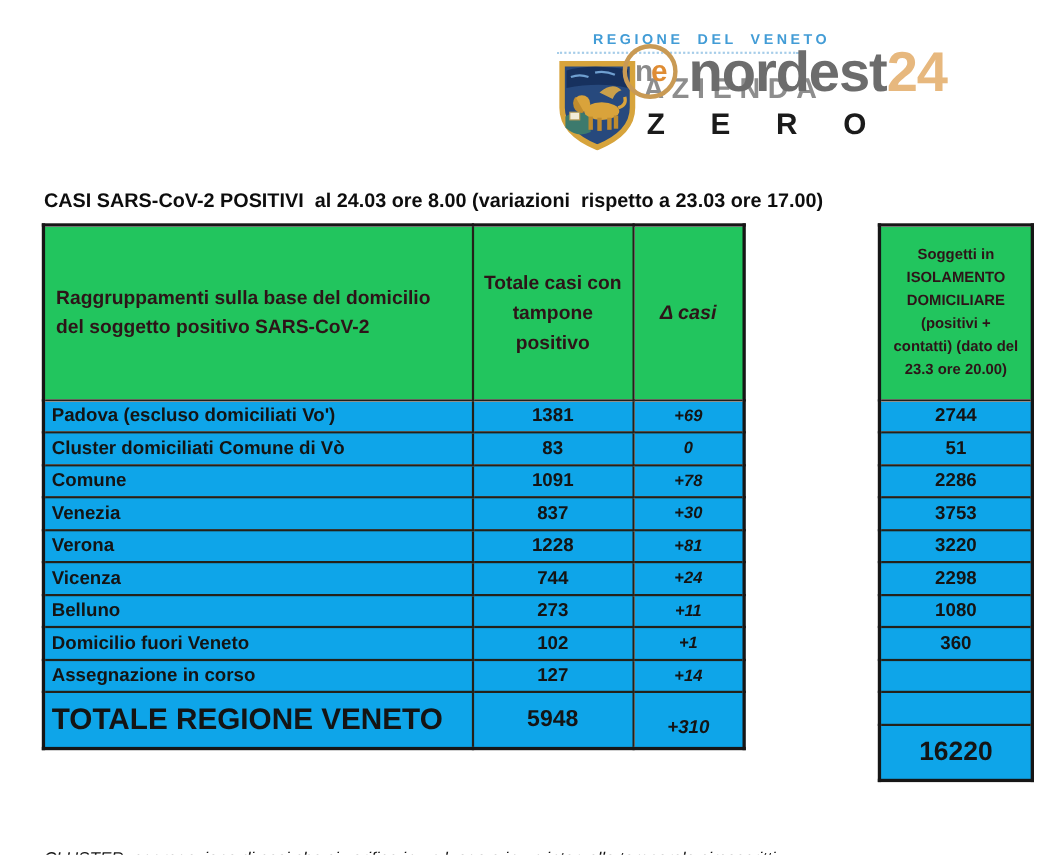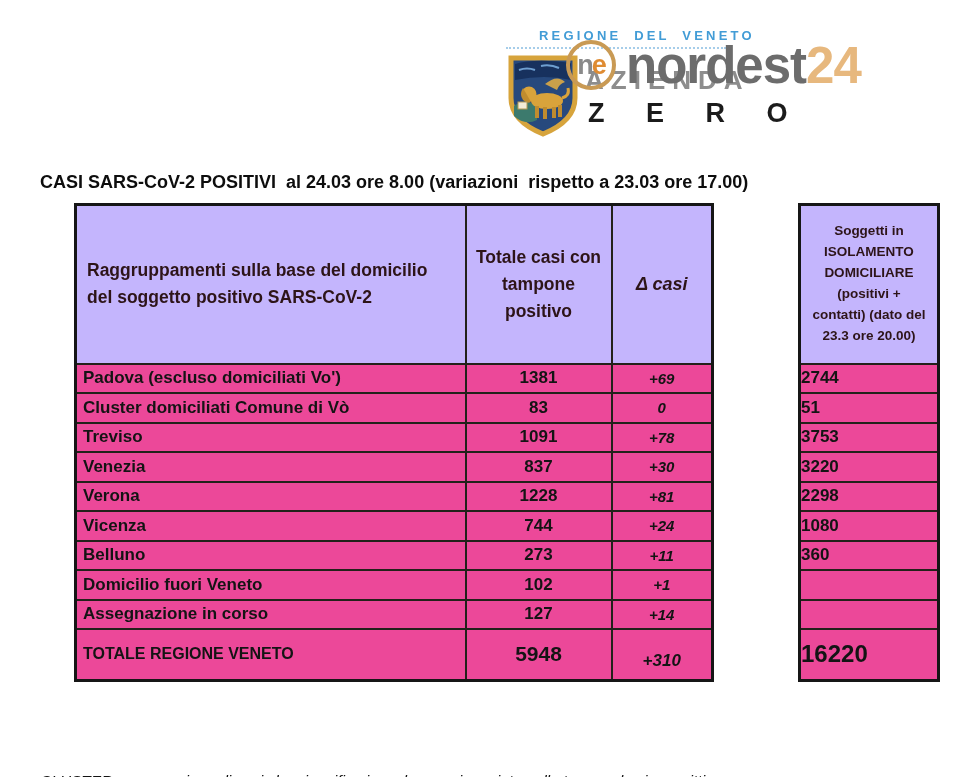--- a/index.html
+++ b/index.html
@@ -48,41 +48,41 @@
   .wm-24 { color:#e7b87e; }
 
   
   .page-title {
     position:absolute; left:40px; top:172px;
     font-size:18px; font-weight:bold; color:#0d0d0d; white-space:pre;
   }
 
   
   table { border-collapse:collapse; table-layout:fixed; }
-  .main-table { position:absolute; left:38px; top:203px; width:637px; border:3px solid #161616;margin-left:36px; }
+  .main-table { position:absolute; left:38px; top:203px; width:637px; border:3px solid #161616; }
   .iso-table  { position:absolute; left:798px; top:203px; width:139px; border:3px solid #161616; }
 
   th, td { border:2px solid #23211a; overflow:hidden; }
-  th { background:#c4b5fd; color:#2d1418; vertical-align:middle; }
-  td { background:#ec4899; color:#141414; vertical-align:middle; }
+  th { background:#22c55e; color:#2d1418; vertical-align:middle; }
+  td { background:#0ea5e9; color:#141414; vertical-align:middle; }
 
   .hd-row { height:159px; }
   .hd-groups { text-align:left; padding:4px 10px; font-size:17.5px; font-weight:bold; line-height:1.55; }
   .hd-total  { text-align:center; padding:2px 6px; font-size:17.5px; font-weight:bold; line-height:1.55; }
   .hd-delta  { text-align:center; font-size:18px; font-weight:bold; font-style:italic; }
   .hd-iso    { text-align:center; padding:2px 8px; font-size:13.5px; font-weight:bold; line-height:1.55; }
 
   .data-row { height:29.5px; }
   .cell-label { text-align:left; padding:0 6px; font-size:17px; font-weight:bold; white-space:nowrap; }
   .cell-num   { text-align:center; font-size:17px; font-weight:bold; }
   .cell-delta { text-align:center; font-size:15px; font-weight:bold; font-style:italic; }
-  .cell-iso   { text-align:left; font-size:17px; font-weight:bold; }
+  .cell-iso   { text-align:center; font-size:17px; font-weight:bold; }
 
   .total-row { height:51px; }
-  .total-row .cell-label { font-size:16px; }
+  .total-row .cell-label { font-size:27px; }
   .total-row .cell-num   { font-size:21px; }
   .total-row .cell-delta { font-size:17px; vertical-align:bottom; padding-bottom:8px; }
   .total-row .cell-iso   { font-size:24px; }
 
   
   .footer-note {
     position:absolute; left:40px; top:713px;
     font-size:15.5px; font-style:italic; color:#121212; line-height:27px;
     white-space:pre;
   }
@@ -139,21 +139,21 @@
     <td class="cell-label">Padova (escluso domiciliati Vo')</td>
     <td class="cell-num">1381</td>
     <td class="cell-delta">+69</td>
   </tr>
   <tr class="data-row">
     <td class="cell-label">Cluster domiciliati Comune di Vò</td>
     <td class="cell-num">83</td>
     <td class="cell-delta">0</td>
   </tr>
   <tr class="data-row">
-    <td class="cell-label">Treviso</td>
+    <td class="cell-label">Comune</td>
     <td class="cell-num">1091</td>
     <td class="cell-delta">+78</td>
   </tr>
   <tr class="data-row">
     <td class="cell-label">Venezia</td>
     <td class="cell-num">837</td>
     <td class="cell-delta">+30</td>
   </tr>
   <tr class="data-row">
     <td class="cell-label">Verona</td>
@@ -196,20 +196,23 @@
       <tr class="hd-row">
     <th class="hd-iso">Soggetti in ISOLAMENTO DOMICILIARE (positivi + contatti) (dato del 23.3 ore 20.00)</th>
   </tr>
   <tr class="data-row">
         <td class="cell-iso">2744</td>
       </tr>
   <tr class="data-row">
         <td class="cell-iso">51</td>
       </tr>
   <tr class="data-row">
+        <td class="cell-iso">2286</td>
+      </tr>
+  <tr class="data-row">
         <td class="cell-iso">3753</td>
       </tr>
   <tr class="data-row">
         <td class="cell-iso">3220</td>
       </tr>
   <tr class="data-row">
         <td class="cell-iso">2298</td>
       </tr>
   <tr class="data-row">
         <td class="cell-iso">1080</td>

